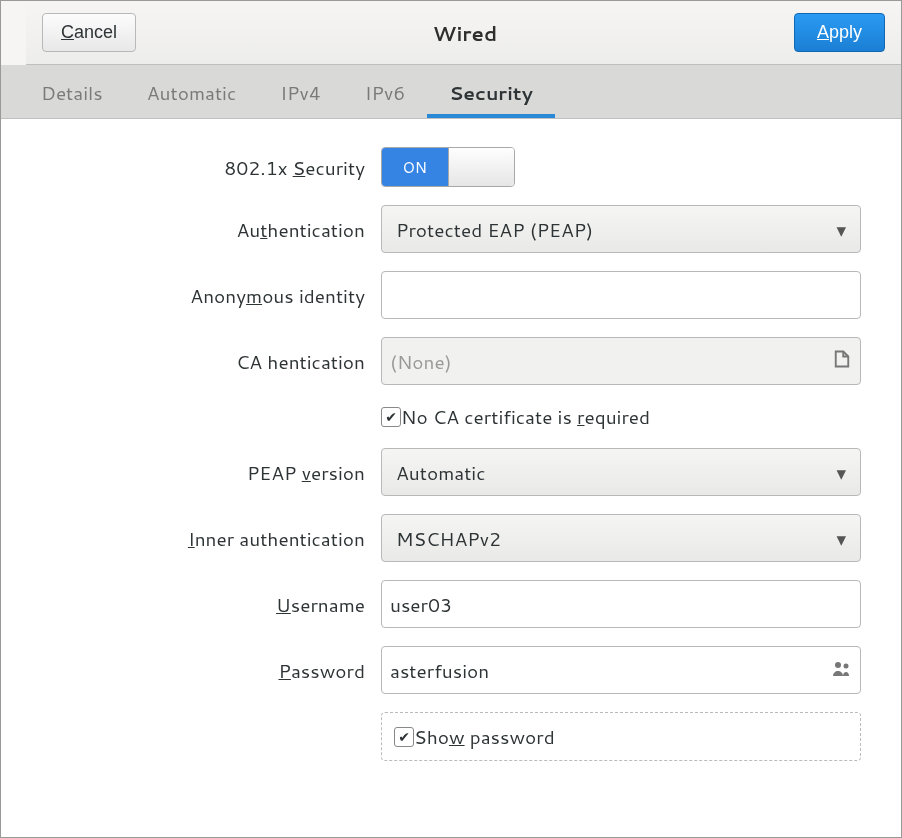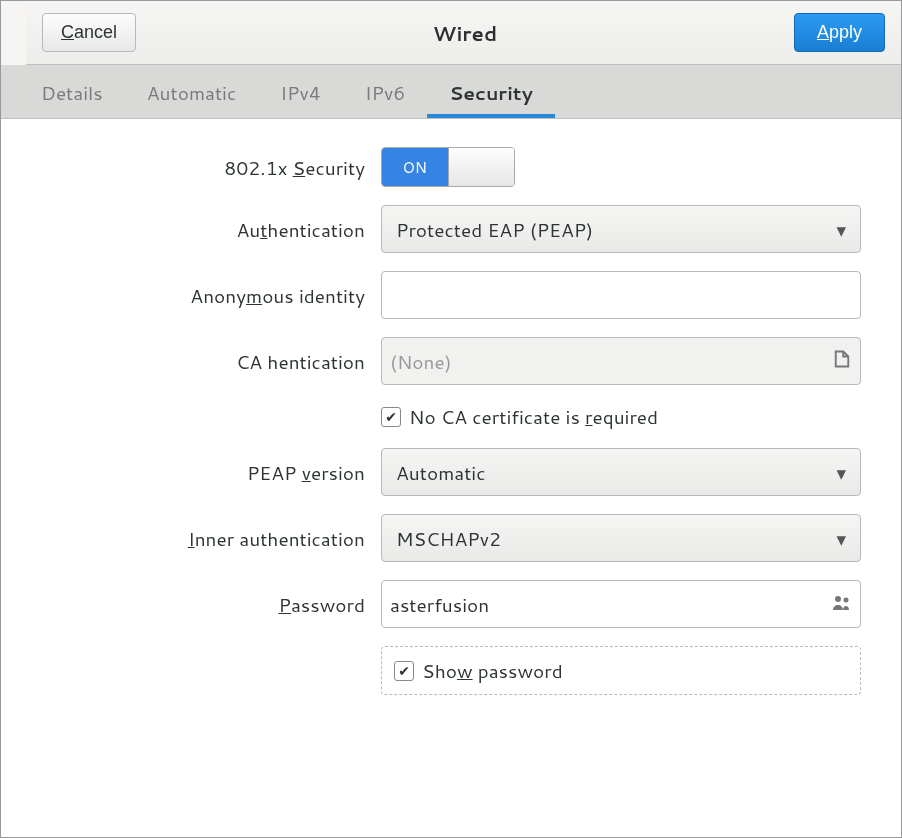--- a/index.html
+++ b/index.html
@@ -132,21 +132,21 @@
     justify-content: space-between;
   }
   .input.file {
     background: #f1f1f0;
     color: #999;
     justify-content: space-between;
   }
   .check-row {
     display: flex;
     align-items: center;
-    gap: 8px;
+    gap: 0;
     font-size: 19px;
   }
   .checkbox {
     width: 20px;
     height: 20px;
     border: 1px solid #888;
     border-radius: 3px;
     background: #fff;
     display: flex;
     align-items: center;
@@ -259,20 +259,28 @@
   <div class="row">
     <div class="label-col"><span class="underline-letter">I</span>nner authentication</div>
     <div class="field-col">
       <div class="select">
         <span>MSCHAPv2</span>
         <span class="caret">▾</span>
       </div>
     </div>
   </div>
 
+  <div class="row">
+    <div class="label-col"><span class="underline-letter">U</span>sername</div>
+    <div class="field-col">
+      <div class="input">
+        <span>user03</span>
+      </div>
+    </div>
+  </div>
 
   <div class="row">
     <div class="label-col"><span class="underline-letter">P</span>assword</div>
     <div class="field-col">
       <div class="input">
         <span>asterfusion</span>
         <span class="icon-inline">
           <svg width="20" height="18" viewBox="0 0 20 18" fill="#777">
               <circle cx="6" cy="5" r="3"></circle>
               <path d="M1 16c0-3 2.5-5 5-5s5 2 5 5"></path>

